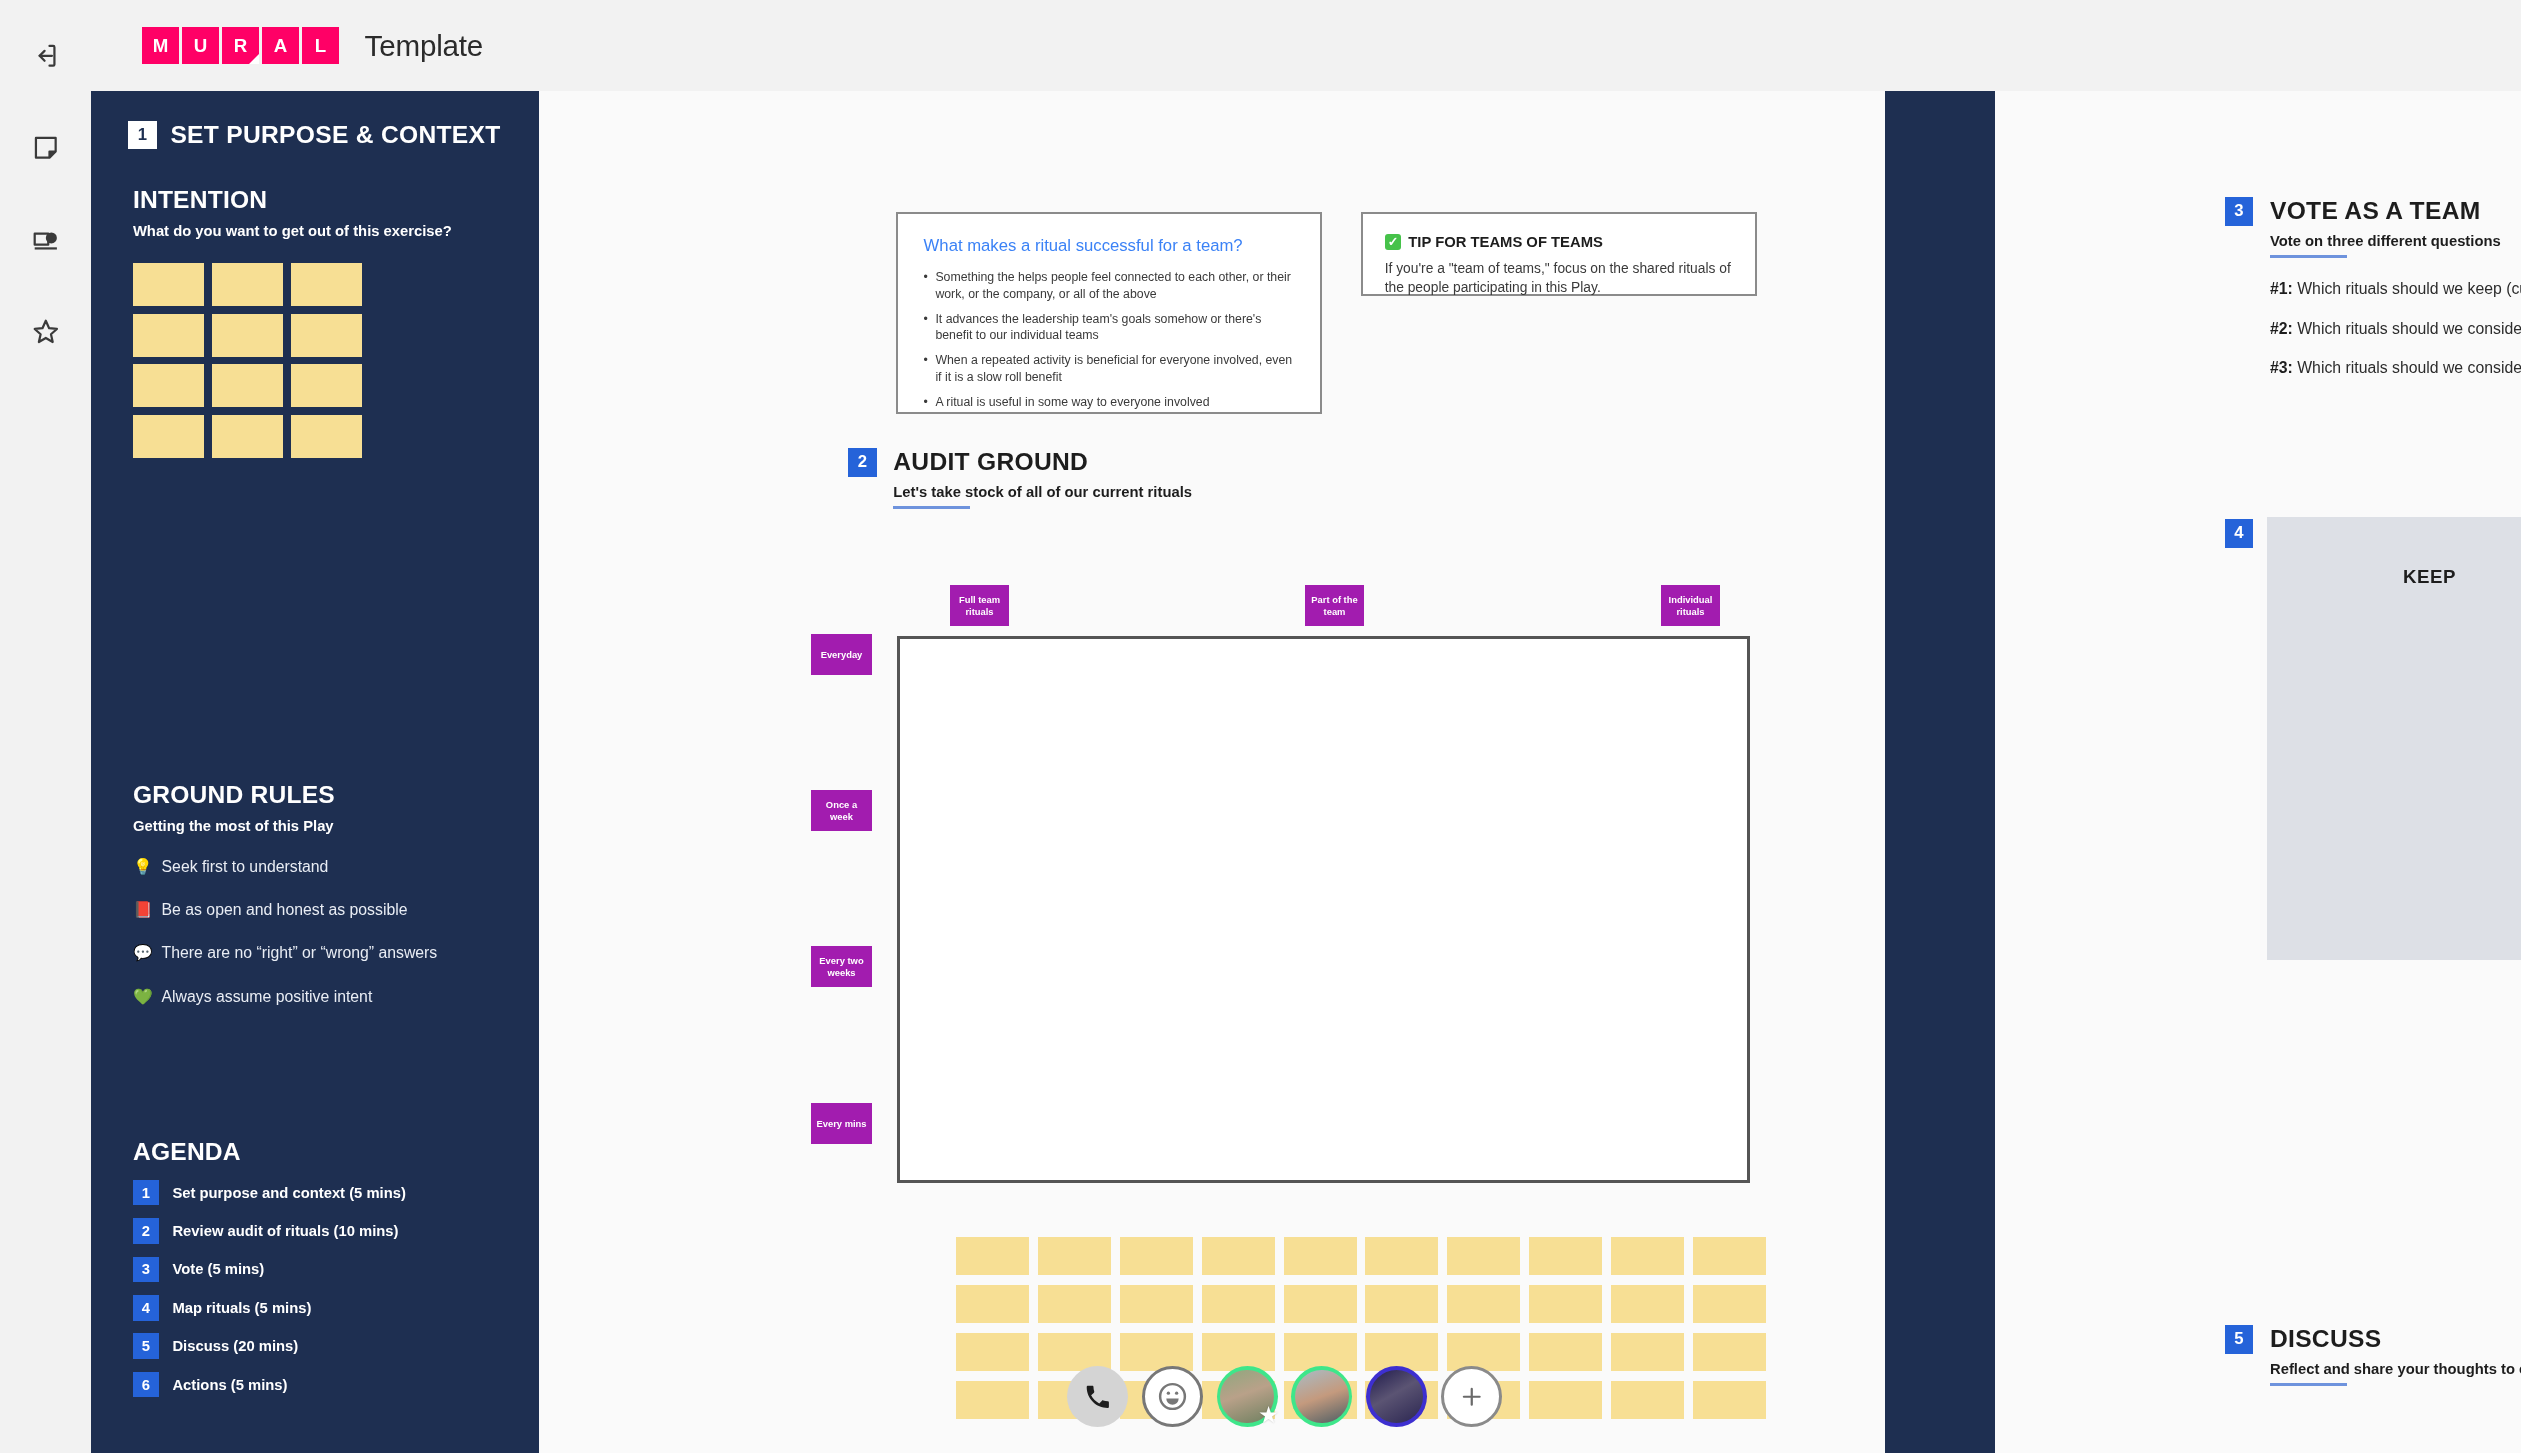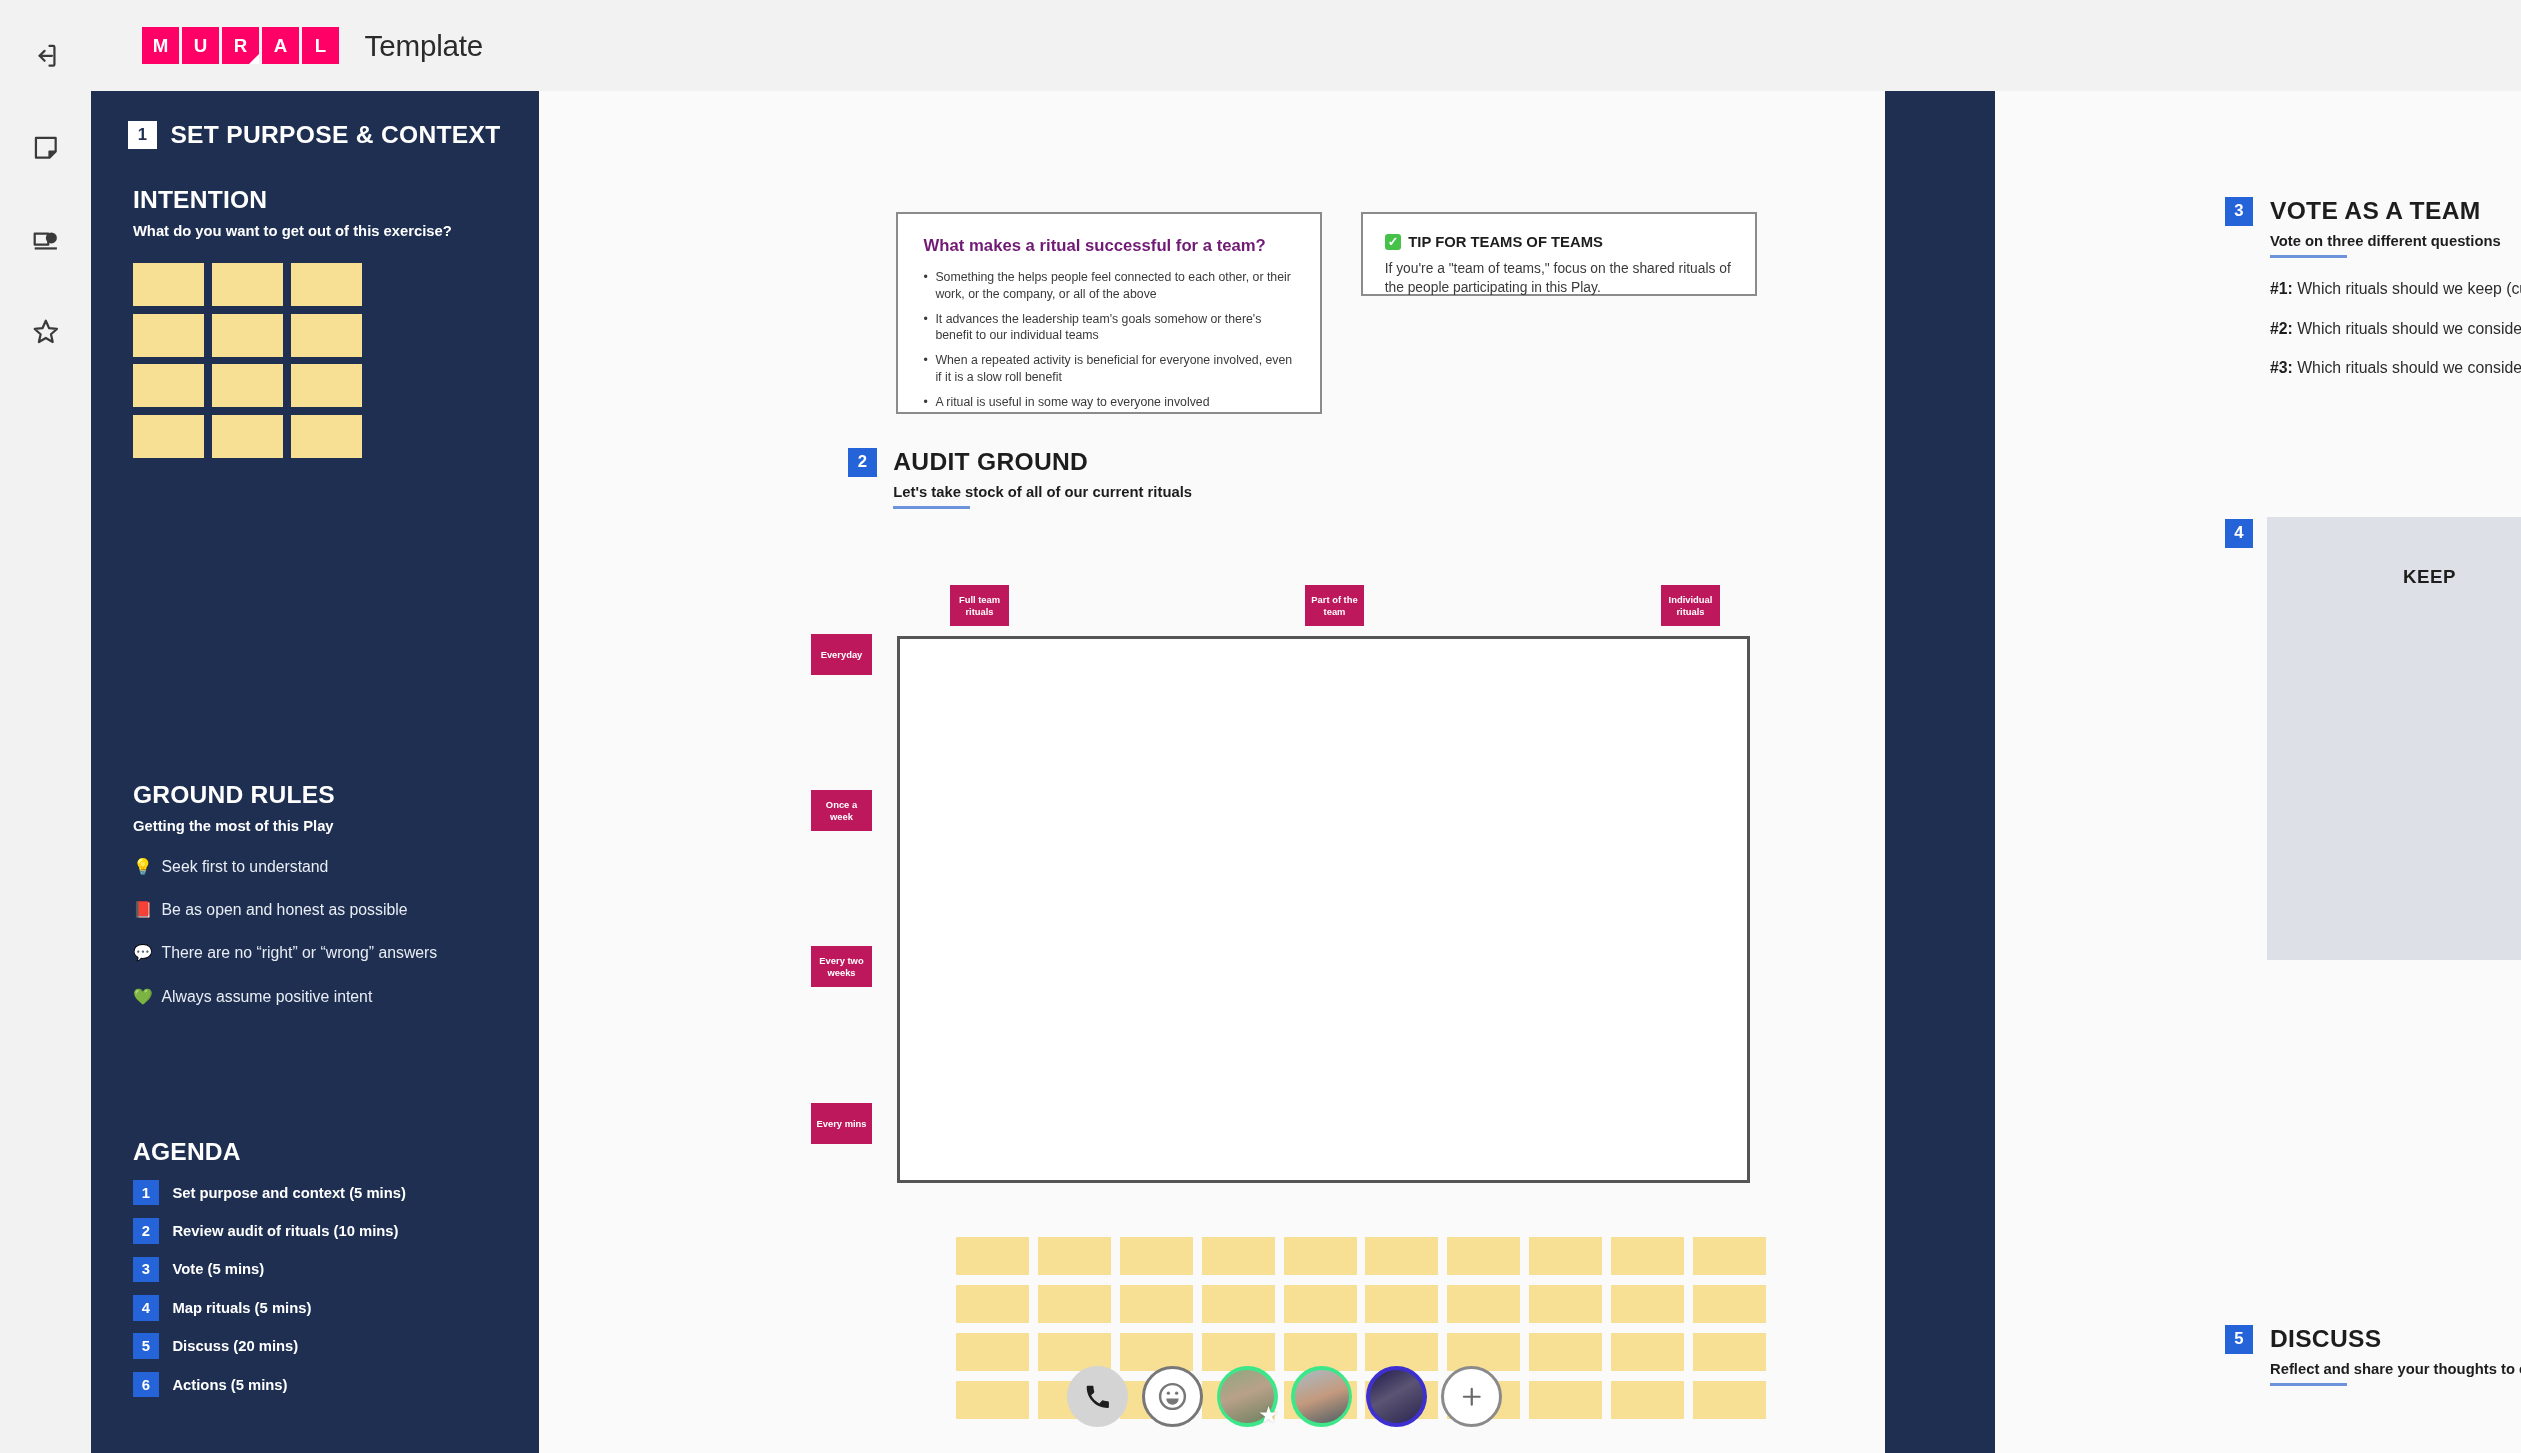--- a/index.html
+++ b/index.html
@@ -129,21 +129,21 @@
 
   
   .info-card {
     position: absolute;
     background: #fff;
     border: 2px solid #8b8b8b;
     padding: 21.7px 25.6px 21.7px 25.6px;
   }
   #card-ritual { left: 805px; top: 121px; width: 426px; height: 202px; }
   .card-h {
-    font-size: 16.7px; font-weight: bold; color: #701a75;
+    font-size: 16.7px; font-weight: normal; color: #3b82f6;
     margin-bottom: 13.8px;
   }
   .card-li {
     font-size: 12.3px; color: #3a3a3a; line-height: 16.3px;
     margin-bottom: 8.9px; padding-left: 11.8px; position: relative;
   }
   .card-li::before {
     content: "•"; position: absolute; left: 0; top: 0;
   }
   #card-tipteams { left: 1270px; top: 121px; width: 396px; height: 84px; padding: 19.7px 21.7px; }
@@ -166,21 +166,21 @@
   }
   .step-sub-lt {
     font-size: 14.8px; font-weight: bold; color: #1d1d1d;
     margin-top: 8.9px; display: inline-block;
   }
   .blue-rule { width: 77px; height: 3px; background: #6e93dd; margin-top: 4.9px; }
 
   
   .matrix-label {
     position: absolute;
-    background: #be185d; color: #fff;
+    background: #a21caf; color: #fff;
     font-size: 9.4px; font-weight: bold;
     display: flex; align-items: center; justify-content: center;
     text-align: center; line-height: 11.8px;
     padding: 3px;
   }
   #matrix-box {
     position: absolute;
     left: 806px; top: 545px;
     width: 853px; height: 547px;
     background: #fff; border: 3px solid #555;

